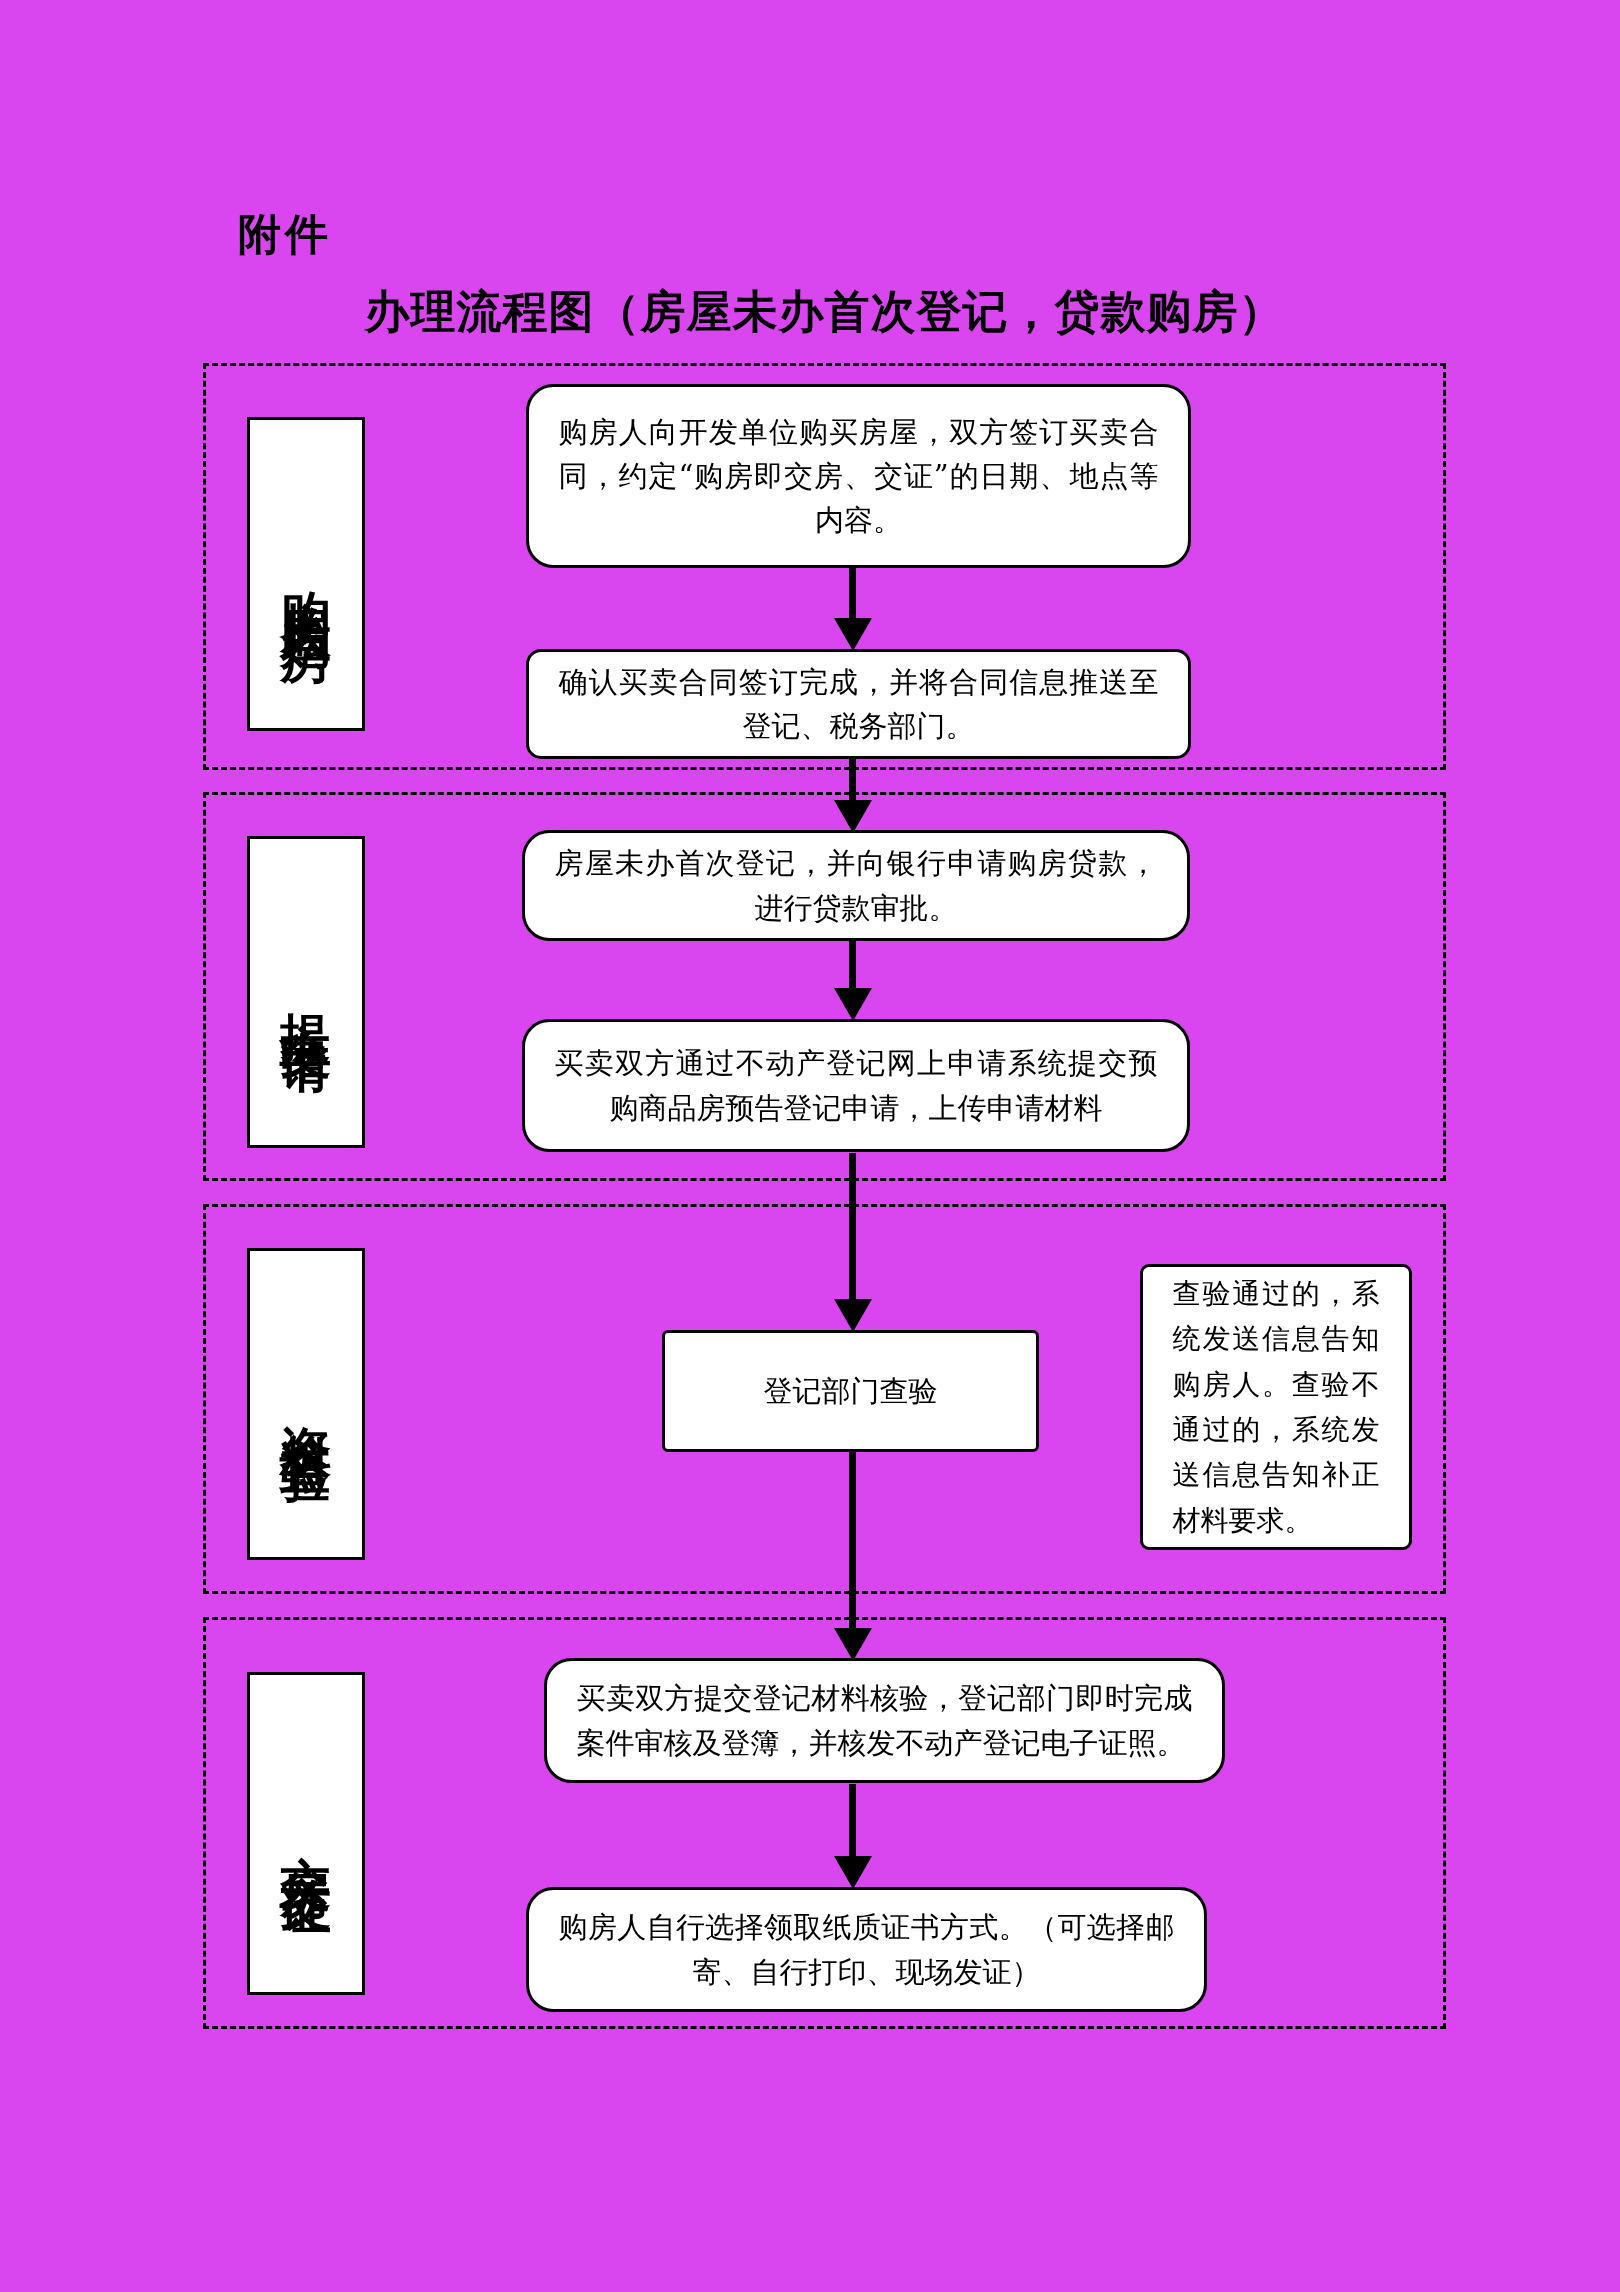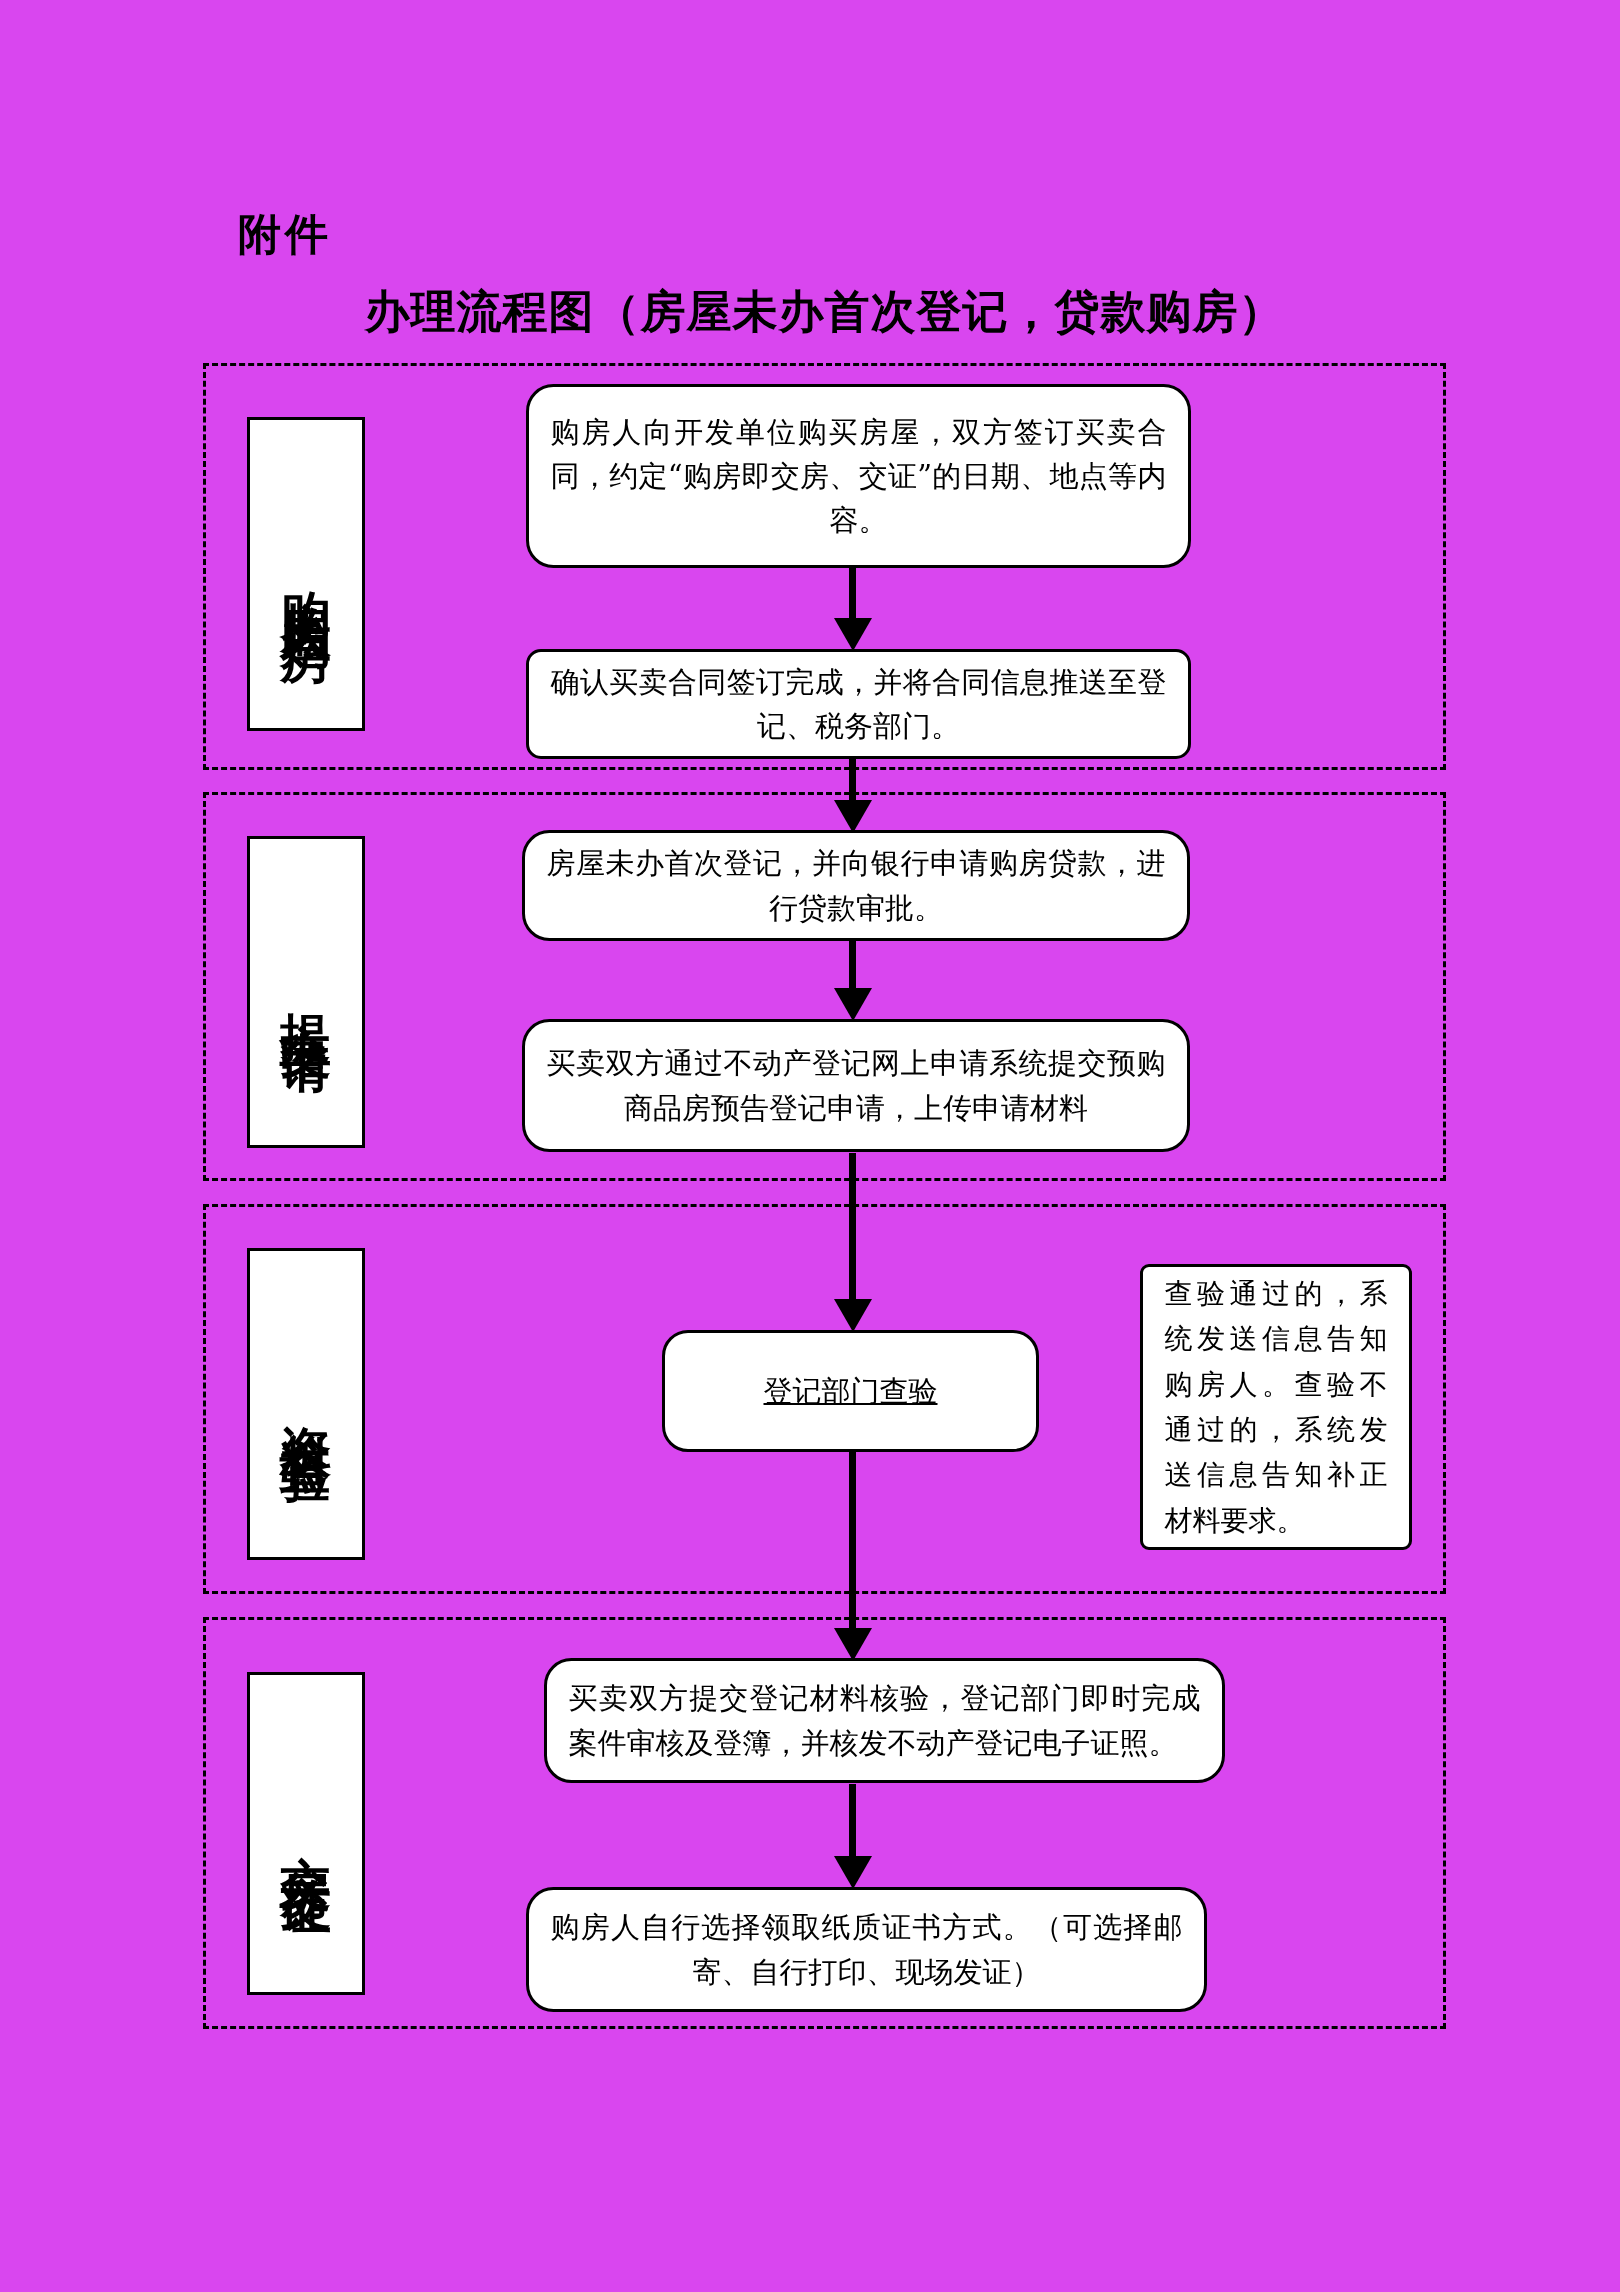--- a/index.html
+++ b/index.html
@@ -40,31 +40,31 @@
   #label-3 { top:1248px; height:312px; }
   #label-4 { top:1672px; height:323px; }
 
   .flow-box {
     position:absolute; border:3.9px solid #000; border-radius:27.4px;
     box-sizing:border-box; background:#fff; z-index:2;
     display:flex; align-items:center; justify-content:center;
     padding:7.8px 21.6px;
   }
   .flow-box p {
-    margin:0; font-size:29px; line-height:1.52; width:100%;
+    margin:8px; font-size:29px; line-height:1.52; width:100%;
   }
   .center-last p { text-align:justify; text-align-last:center; }
   .left-last   p { text-align:justify; text-align-last:left; }
   .single-line p { text-align:center; }
 
   #box-1a { left:526px; top:384px;  width:665px; height:184px; }
   #box-1b { left:526px; top:649px;  width:665px; height:110px;border-radius:15px; }
   #box-2a { left:522px; top:830px;  width:668px; height:111px; }
   #box-2b { left:522px; top:1019px; width:668px; height:133px; }
-  #box-3a { left:662px; top:1330px; width:377px; height:122px; border-radius:26px;text-decoration:underline; }
+  #box-3a { left:662px; top:1330px; width:377px; height:122px; border-radius:6px; }
   #box-3note {
     left:1140px; top:1264px; width:272px; height:286px; border-radius:9px;
     padding:15.7px 21.6px;
   }
   #box-3note p { font-size:28px; line-height:1.62; text-align:justify; text-align-last:left; }
   #box-4a { left:544px; top:1658px; width:681px; height:125px; }
   #box-4b { left:526px; top:1887px; width:681px; height:125px; }
 
   .arrow {
     position:absolute; left:833px; width:39px; z-index:5;

